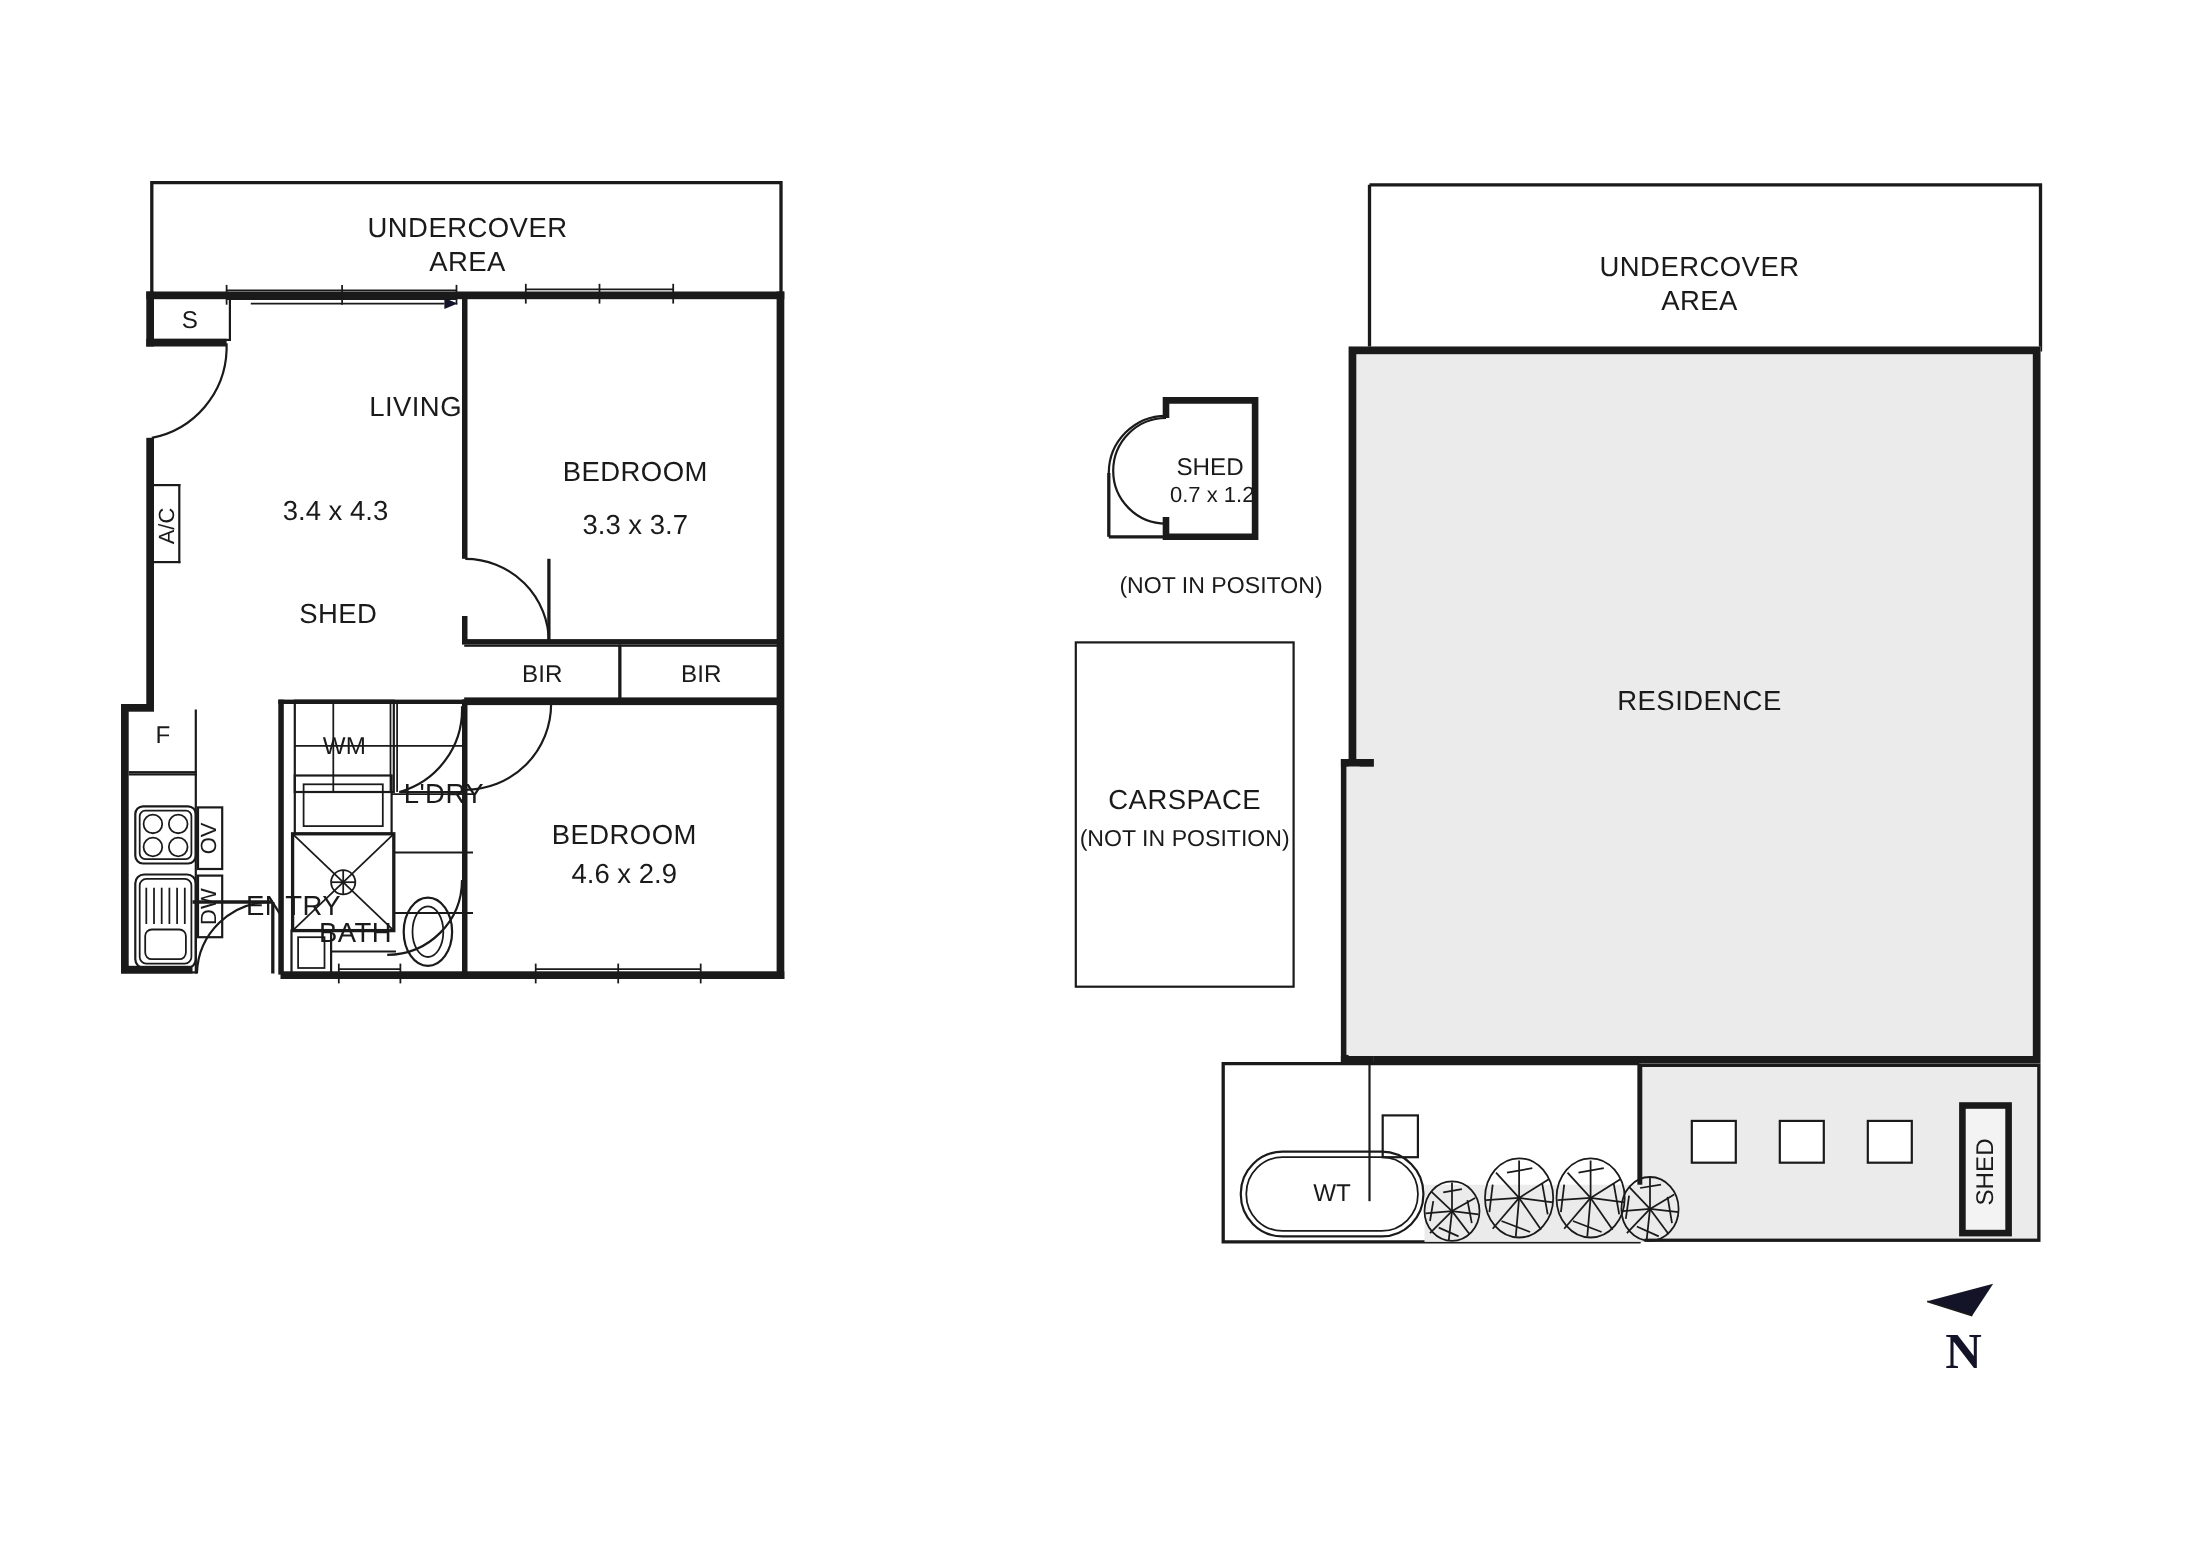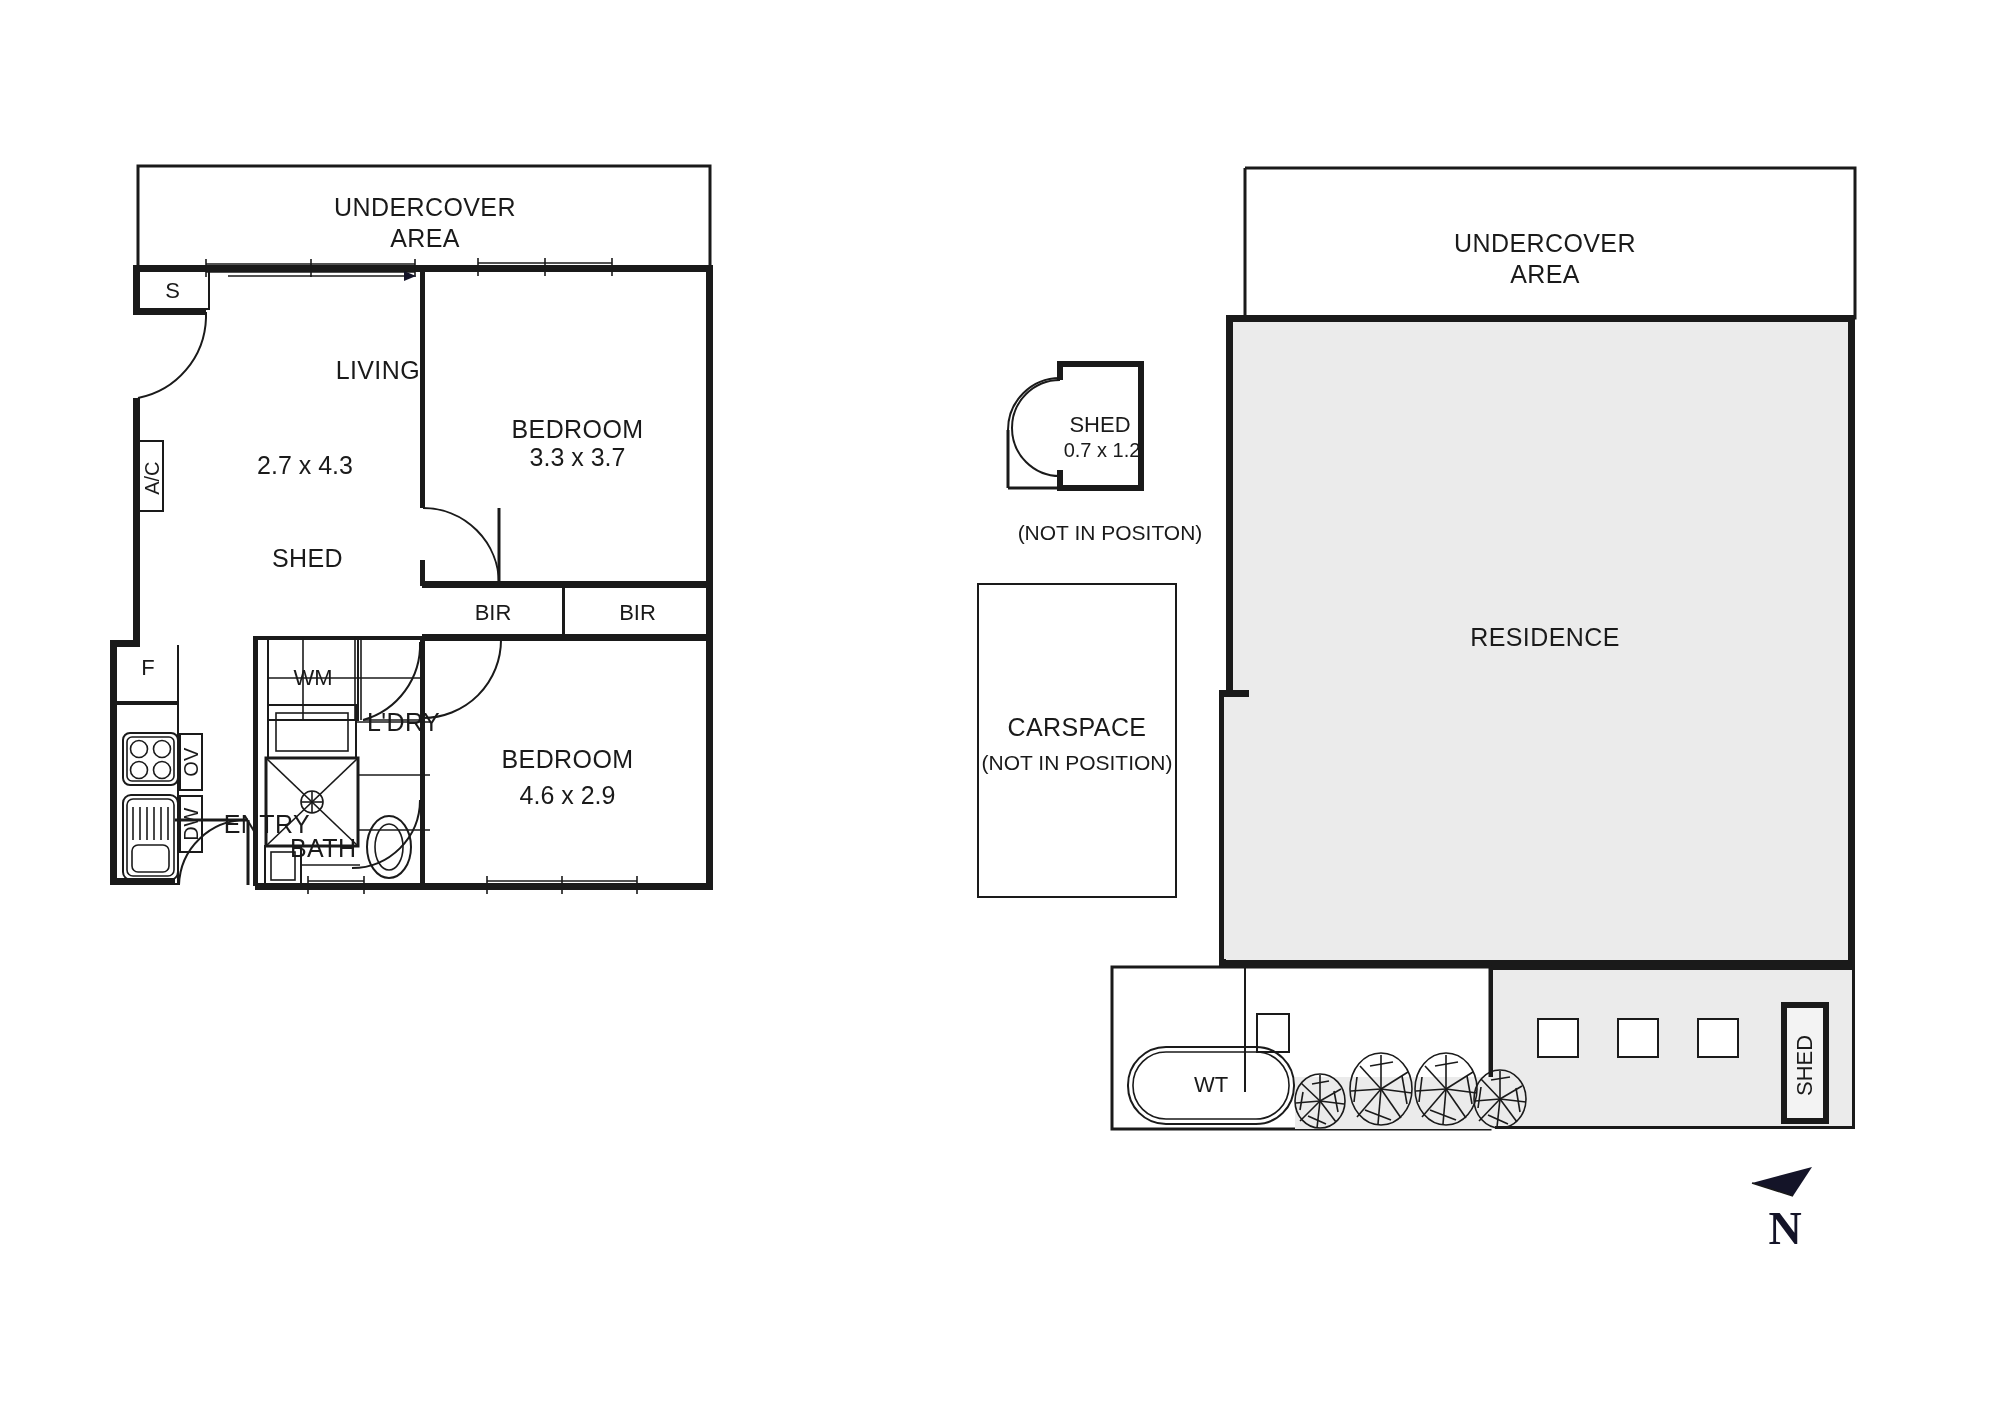--- a/index.html
+++ b/index.html
@@ -126,25 +126,25 @@
 
     <div class="wallH" style="left:420px; top:636px; width:290px; height:5px;"></div>
     <div class="wallV" style="left:420px; top:636px; width:5px; height:250px;"></div>
 
     <svg style="left:0; top:0; width:2000px; height:1413px;">
       <path class="stroke-thin" d="M423,718 A78,78 0 0 0 501,640"></path>
       <line class="stroke-med" x1="423" y1="718" x2="423" y2="641"></line>
     </svg>
 
     <div class="lbl room-name" style="left:190px; top:355px; width:230px;text-align:right;">LIVING</div>
-    <div class="lbl room-dim" style="left:185px; top:450px; width:240px;">2.7 x 4.3</div>
+    <div class="lbl room-dim" style="left:185px; top:450px; width:240px;">3.4 x 4.3</div>
     <div class="lbl room-name" style="left:185px; top:543px; width:245px;">SHED</div>
 
     <div class="lbl room-name" style="left:455px; top:414px; width:245px;">BEDROOM</div>
-    <div class="lbl room-dim" style="left:455px; top:442px; width:245px;">3.3 x 3.7</div>
+    <div class="lbl room-dim" style="left:455px; top:462px; width:245px;">3.3 x 3.7</div>
 
     <div class="lbl room-name" style="left:440px; top:744px; width:255px;">BEDROOM</div>
     <div class="lbl room-dim" style="left:440px; top:780px; width:255px;">4.6 x 2.9</div>
 
     <div class="box thin" style="left:140px; top:440px; width:24px; height:72px; border-left:none;"></div>
     <div class="lbl tiny-cap rot" style="left:131px; top:466px; width:42px; transform:rotate(-90deg);">A/C</div>
 
     <div class="box thin" style="left:117px; top:645px; width:62px; height:58px;
                 border-left:none; border-top:none;"></div>
     <div class="lbl small-cap" style="left:117px; top:655px; width:62px;">F</div>

